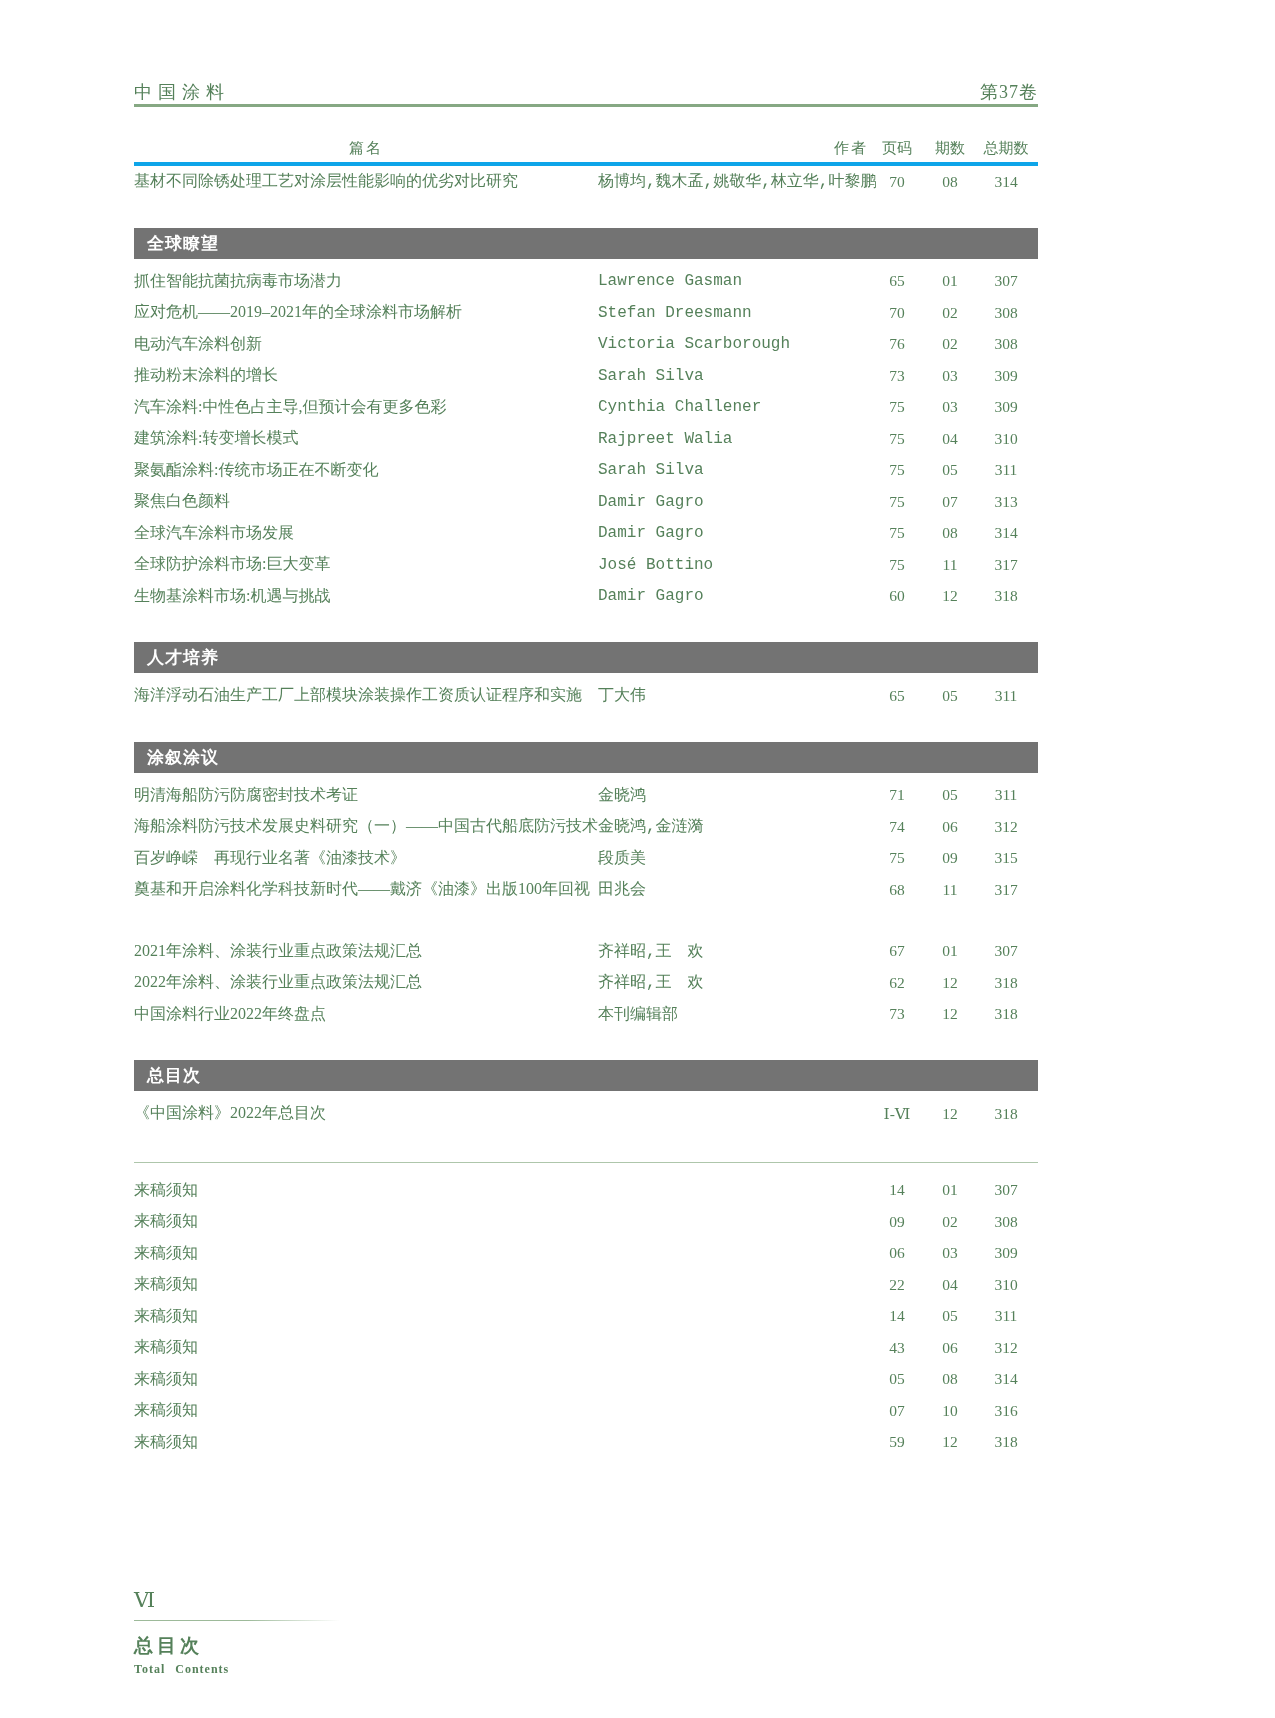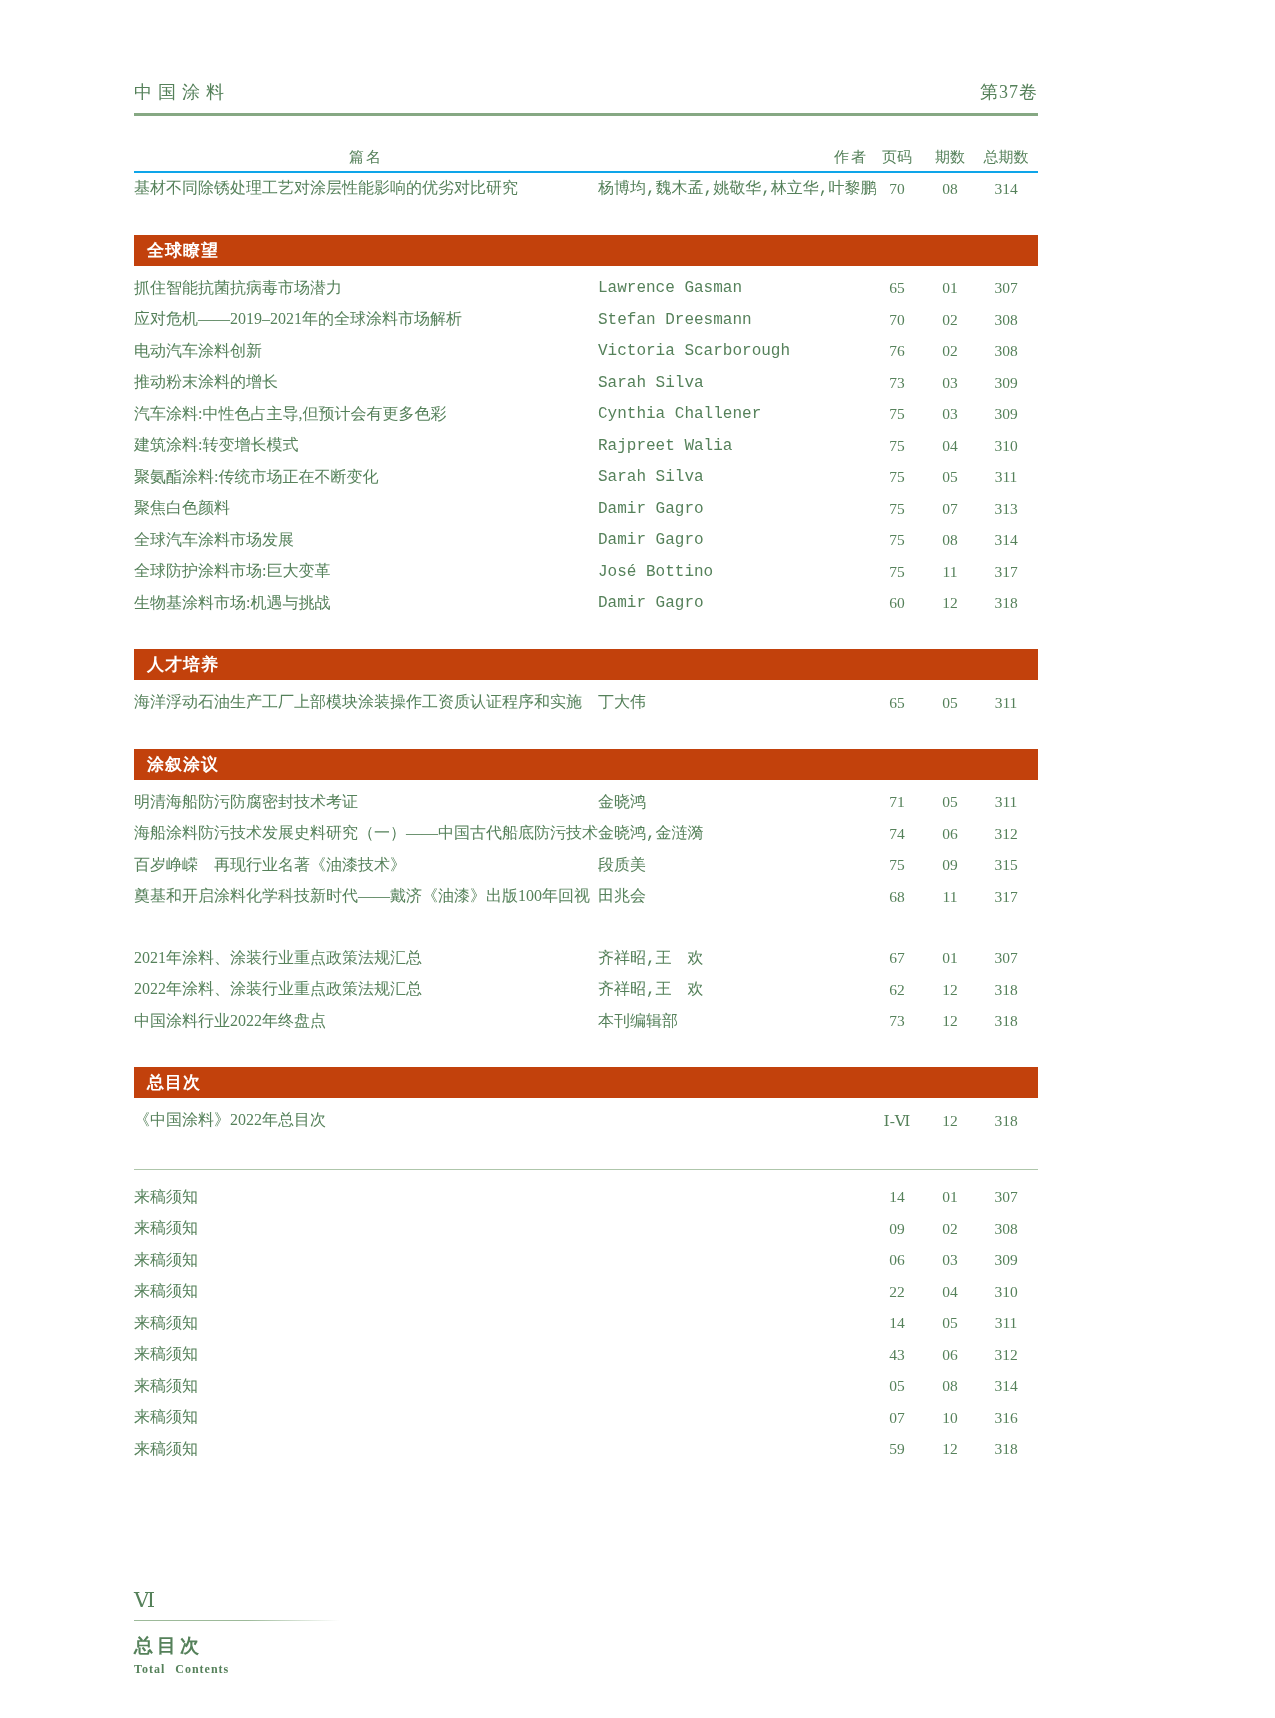--- a/index.html
+++ b/index.html
@@ -8,42 +8,42 @@
     font-family:"Liberation Serif","DejaVu Serif",serif;
     color:#55815A;
   }
   .page{position:absolute;inset:0;background:#fff;}
   .content{margin:0 0 0 134px;width:904px;}
 
   
   .page-header{
     margin:80px 0 0 134px;width:904px;
     display:flex;justify-content:space-between;align-items:flex-end;
-    padding-bottom:9px;border-bottom:3px solid #86A883;
+    border-bottom:3px solid #86A883;
     font-size:18px;
   }
   .journal-name{letter-spacing:6px;}
   .volume-label{letter-spacing:1px;}
 
   
   .col-header{
     margin-top:27px;display:grid;
     grid-template-columns:464px 270px 58px 48px 64px;
     align-items:center;font-size:15px;height:28px;
-    border-bottom:2px solid #0ea5e9;
+    border-bottom:4px solid #0ea5e9;
   }
   .col-header .ch-title{text-align:center;letter-spacing:2px;}
   .col-header .ch-author{text-align:right;letter-spacing:2px;}
   .col-header .ch-num{text-align:center;font-family:Liberation Mono, monospace;}
 
   
   .section{margin-top:30px;}
   .section.no-gap{margin-top:0;}
   .section-bar{
-    height:31px;line-height:31px;background:#c2410c;color:#ffffff;
+    height:31px;line-height:31px;background:#737373;color:#ffffff;
     font-weight:bold;font-size:17px;padding-left:13px;letter-spacing:1px;
     margin-bottom:7px;
     font-family:"Liberation Sans","DejaVu Sans",sans-serif;
   }
   .divider{border-top:1px solid #AEC6AB;margin:32px 0 12px 0;}
   .row{
     display:grid;grid-template-columns:464px 270px 58px 48px 64px;
     align-items:center;height:31.5px;font-size:16px;
   }
   .cell-title{white-space:nowrap;overflow:visible;}

